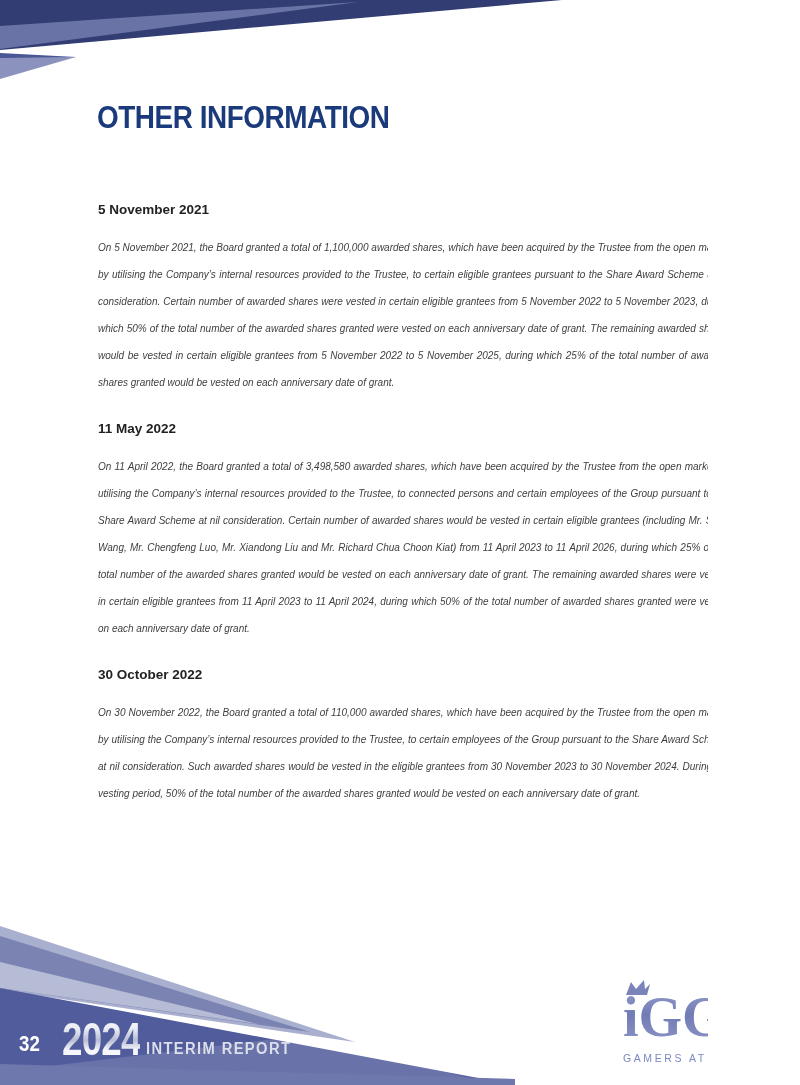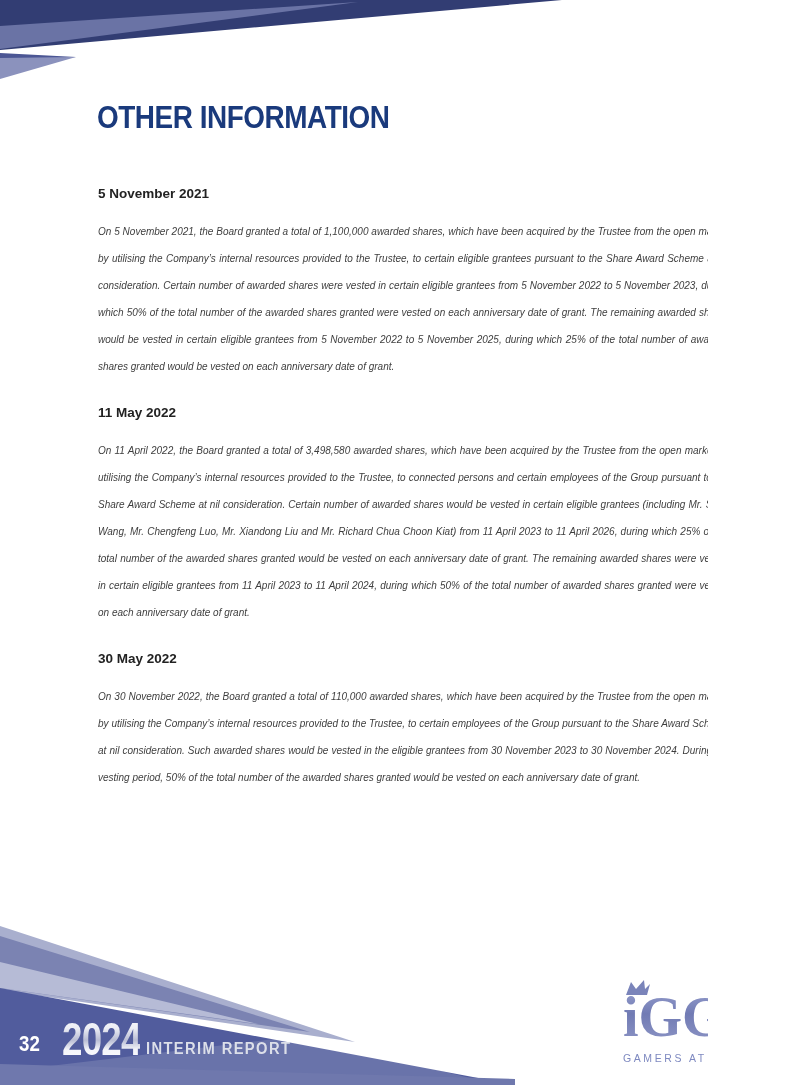--- a/index.html
+++ b/index.html
@@ -13,21 +13,21 @@
   .top-slate{background:#6a73a5;clip-path:polygon(0 26px,358px 2px,0 49px);}
   .sliver-dark{background:#4b5694;clip-path:polygon(0 53px,76px 57px,0 64px);}
   .sliver-light{background:#8b92bd;clip-path:polygon(0 58px,76px 57px,0 79px);}
   
   .title{
     position:absolute;left:97px;top:100px;margin:0;
     font-size:31px;font-weight:bold;color:#1a3a7c;letter-spacing:-.5px;
     transform:scaleX(.9);transform-origin:left top;white-space:nowrap;
   }
   
-  .content{position:absolute;left:98px;top:186px;width:631px;}
+  .content{position:absolute;left:98px;top:202px;width:631px;}
   .content h3{
     margin:0 0 17px 0;font-size:13.5px;font-weight:bold;color:#222222;
   }
   .content p{
     margin:0 0 25px 0;font-size:10px;line-height:27px;color:#3e3e3e;
     text-align:justify;
     font-style:italic;
   }
   
   .f-light  {background:#a9afce;clip-path:polygon(0 926px,355px 1042px,0 990px);}
@@ -76,21 +76,21 @@
   <div class="content">
     <section>
       <h3>5 November 2021</h3>
       <p>On 5 November 2021, the Board granted a total of 1,100,000 awarded shares, which have been acquired by the Trustee from the open market by utilising the Company’s internal resources provided to the Trustee, to certain eligible grantees pursuant to the Share Award Scheme at nil consideration. Certain number of awarded shares were vested in certain eligible grantees from 5 November 2022 to 5 November 2023, during which 50% of the total number of the awarded shares granted were vested on each anniversary date of grant. The remaining awarded shares would be vested in certain eligible grantees from 5 November 2022 to 5 November 2025, during which 25% of the total number of awarded shares granted would be vested on each anniversary date of grant.</p>
     </section>
     <section>
       <h3>11 May 2022</h3>
       <p>On 11 April 2022, the Board granted a total of 3,498,580 awarded shares, which have been acquired by the Trustee from the open market by utilising the Company’s internal resources provided to the Trustee, to connected persons and certain employees of the Group pursuant to the Share Award Scheme at nil consideration. Certain number of awarded shares would be vested in certain eligible grantees (including Mr. Shuo Wang, Mr. Chengfeng Luo, Mr. Xiandong Liu and Mr. Richard Chua Choon Kiat) from 11 April 2023 to 11 April 2026, during which 25% of the total number of the awarded shares granted would be vested on each anniversary date of grant. The remaining awarded shares were vested in certain eligible grantees from 11 April 2023 to 11 April 2024, during which 50% of the total number of awarded shares granted were vested on each anniversary date of grant.</p>
     </section>
     <section>
-      <h3>30 May 2022</h3>
+      <h3>30 October 2022</h3>
       <p>On 30 November 2022, the Board granted a total of 110,000 awarded shares, which have been acquired by the Trustee from the open market by utilising the Company’s internal resources provided to the Trustee, to certain employees of the Group pursuant to the Share Award Scheme at nil consideration. Such awarded shares would be vested in the eligible grantees from 30 November 2023 to 30 November 2024. During the vesting period, 50% of the total number of the awarded shares granted would be vested on each anniversary date of grant.</p>
     </section>
   </div>
 
   <div class="deco f-light"></div>
   <div class="deco f-med"></div>
   <div class="deco f-lighter"></div>
   <div class="deco f-dark"></div>
   <div class="deco f-streak"></div>
   <div class="deco f-bottom"></div>

